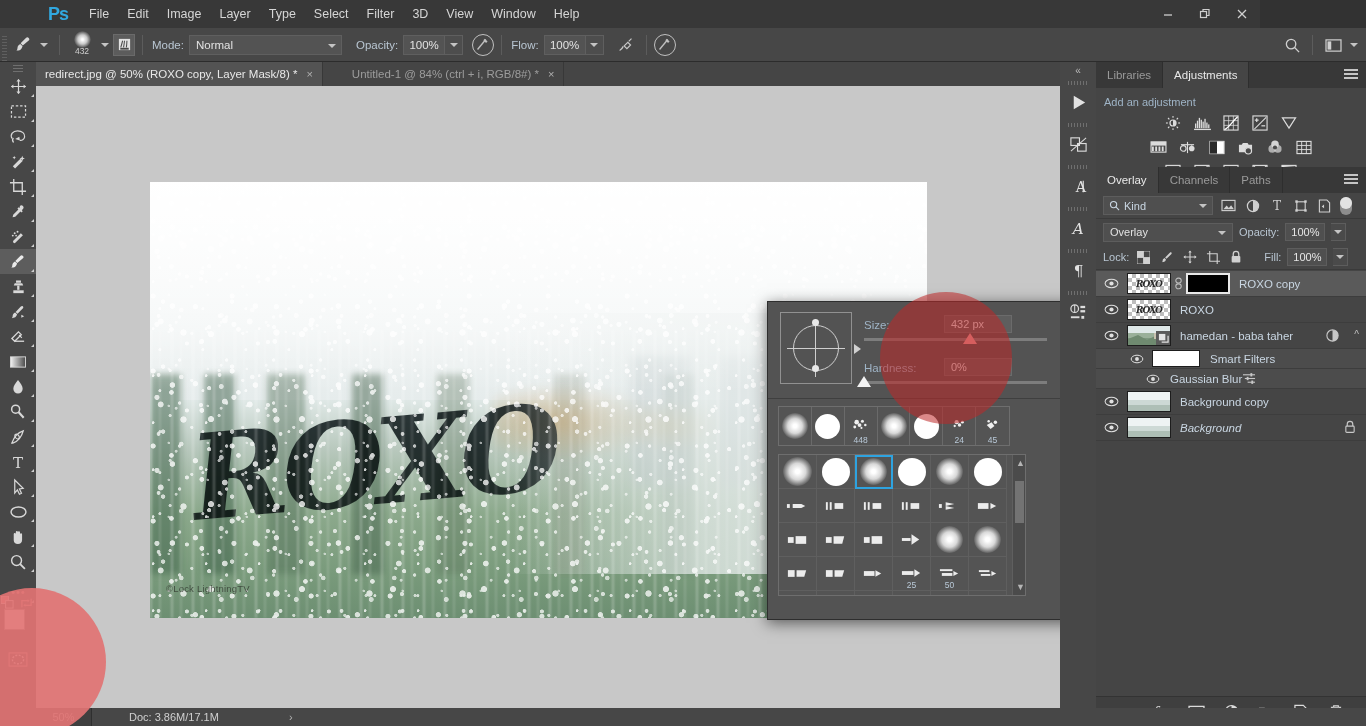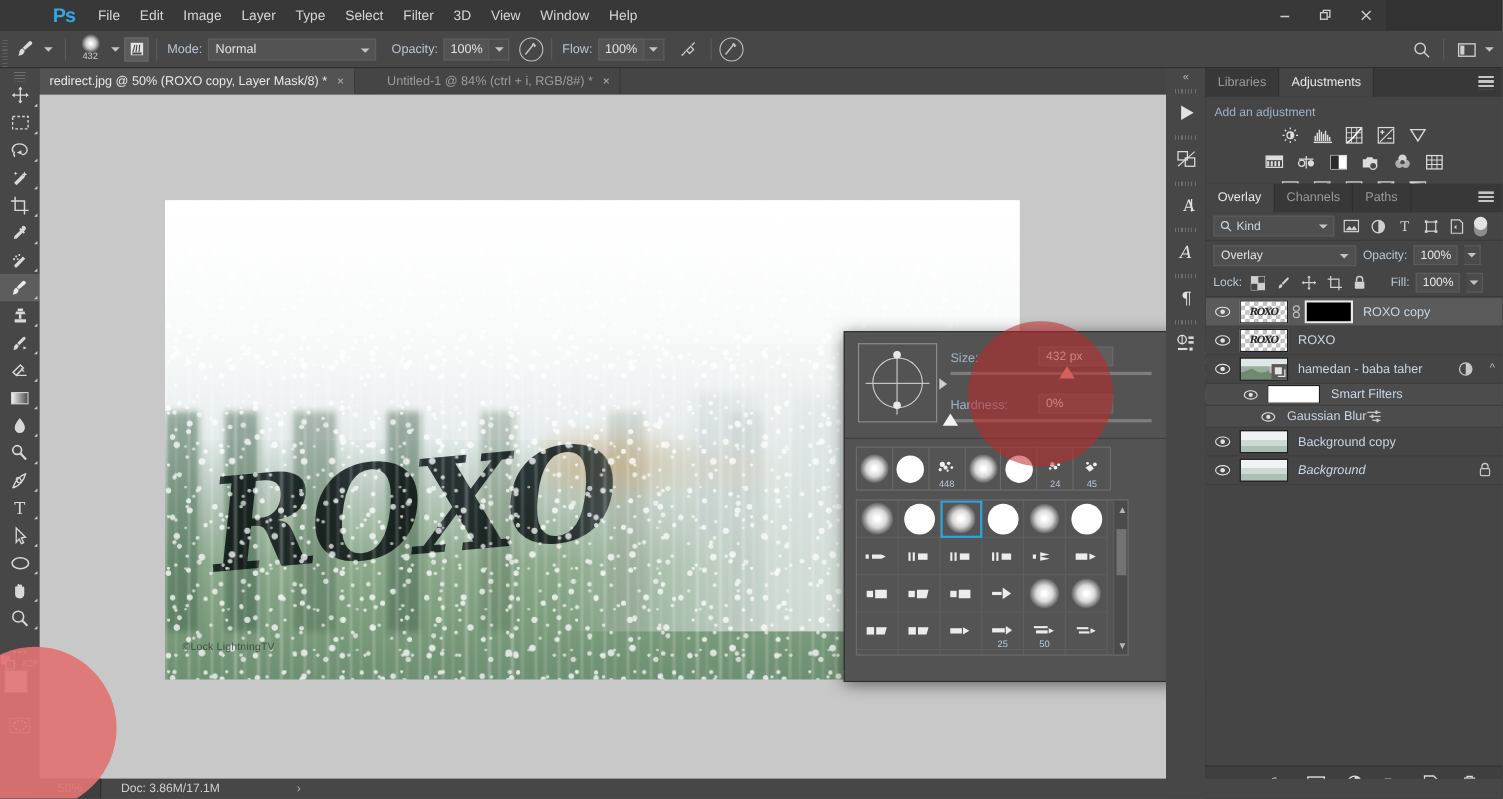--- a/index.html
+++ b/index.html
@@ -260,21 +260,21 @@
 
   #lp-footer{ position:absolute; left:0; bottom:0; width:270px; height:30px; background:#3f3f3f;
     border-top:1px solid #333; display:flex; align-items:center; justify-content:center; gap:17px; }
   .fico{ width:18px;height:18px;display:flex;align-items:center;justify-content:center;color:#cdcdcd; }
 
   
   #statusbar{ position:absolute; left:0; bottom:0; width:1366px; height:18px; background:#474747;
     display:flex; align-items:center; font-size:11px; color:#d0d0d0; }
   #sb-zoom{ width:56px; text-align:center; background:#3f3f3f; height:18px; line-height:18px;
     border-right:1px solid #2f2f2f; margin-left:36px; }
-  #sb-doc{ margin-left:18px; }
+  #sb-doc{ margin-left:37px; }
   #sb-arrow{ margin-left:70px; color:#b4b4b4; }
 
   
   #circle-brushpop{ position:absolute; left:880px; top:292px; width:132px; height:132px;
     border-radius:50%; background:rgba(190,40,40,.55); pointer-events:none; }
   #circle-toolbar{ position:absolute; left:-42px; top:588px; width:148px; height:148px;
     border-radius:50%; background:rgba(225,115,115,.92); pointer-events:none; }
 
   svg{ display:block; }
 </style>

